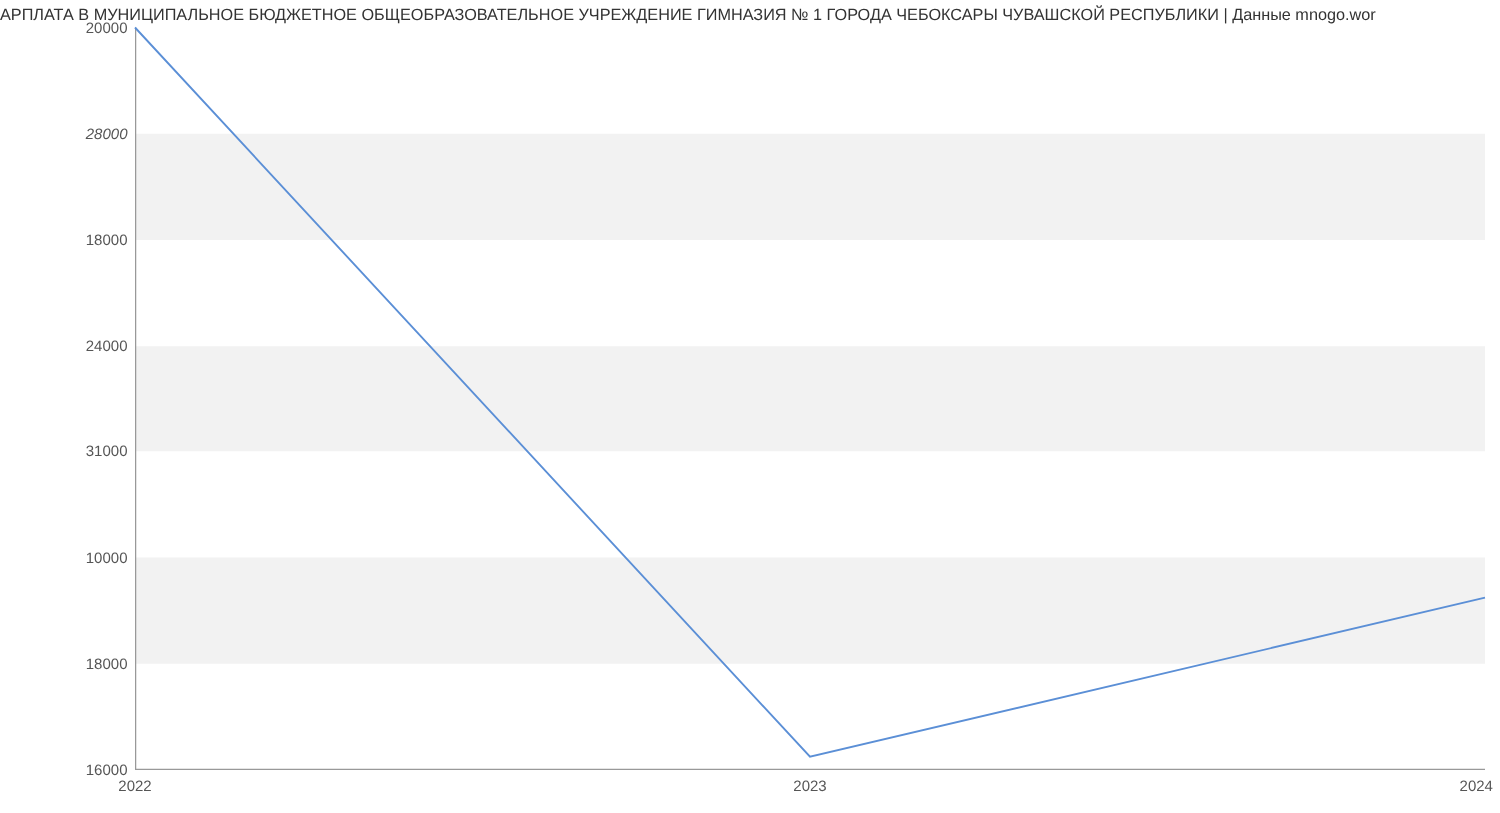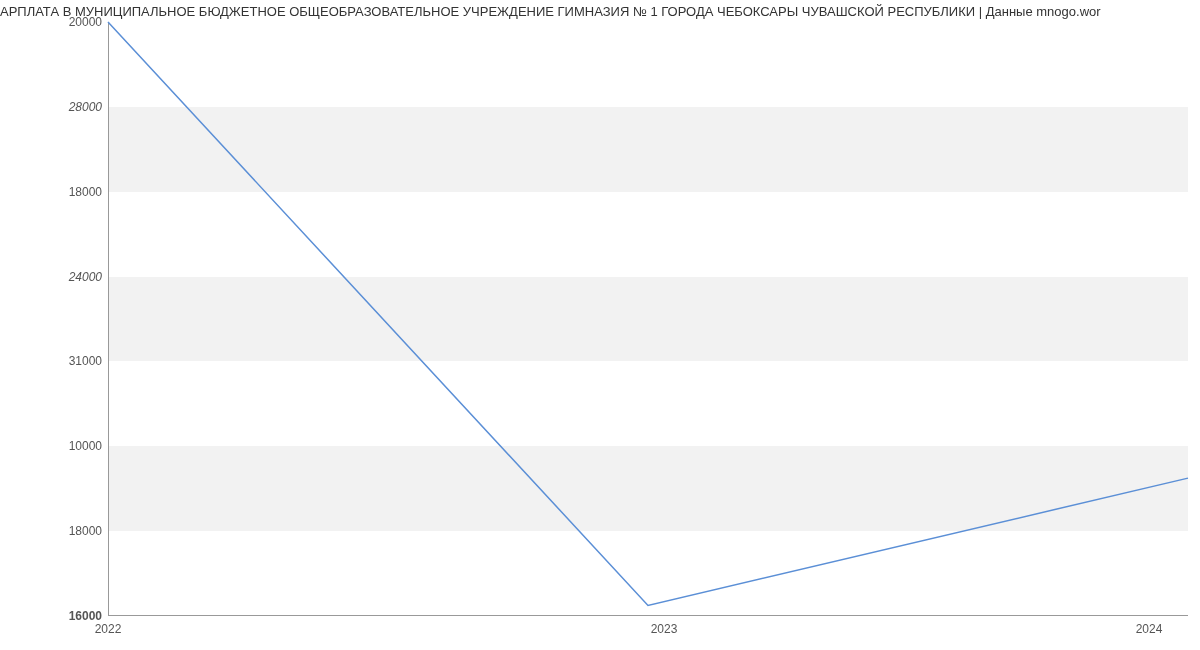--- a/index.html
+++ b/index.html
@@ -84,23 +84,23 @@
     <div class="band" style="top: 84.8571px; height: 84.8571px;"></div>
     <div class="band" style="top: 254.571px; height: 84.8571px;"></div>
     <div class="band" style="top: 424.286px; height: 84.8571px;"></div>
   <div class="axis-left"></div>
   <div class="axis-bottom"></div>
   <svg class="line-layer" viewBox="0 0 1080 594" preserveAspectRatio="none">
     <polyline id="series-line" fill="none" stroke="#5b8fd6" stroke-width="1.5" points="0,0 540,583.3928571428571 1080,456.1071428571429"></polyline>
   </svg>
 </div>
 
-<div class="y-tick-label" style="top: 616px; font-weight: bold;">16000</div>
+<div class="y-tick-label" style="top: 616px;">16000</div>
 <div class="y-tick-label" style="top: 531.143px; text-align: right;">18000</div>
 <div class="y-tick-label" style="top: 446.286px;">10000</div>
 <div class="y-tick-label" style="top: 361.429px;">31000</div>
-<div class="y-tick-label" style="top: 276.571px; font-style: italic;">24000</div>
+<div class="y-tick-label" style="top: 276.571px;">24000</div>
 <div class="y-tick-label" style="top: 191.714px;">18000</div>
 <div class="y-tick-label" style="top: 106.857px; font-style: italic;">28000</div>
 <div class="y-tick-label" style="top: 22px;">20000</div>
 <div class="x-tick-label" style="left: 108px;">2022</div>
-<div class="x-tick-label" style="left: 664px;">2023</div>
-<div class="x-tick-label" style="left: 1149px;">2024</div>
+<div class="x-tick-label" style="left: 648px;">2023</div>
+<div class="x-tick-label" style="left: 1181px;">2024</div>
 
 </body></html>

